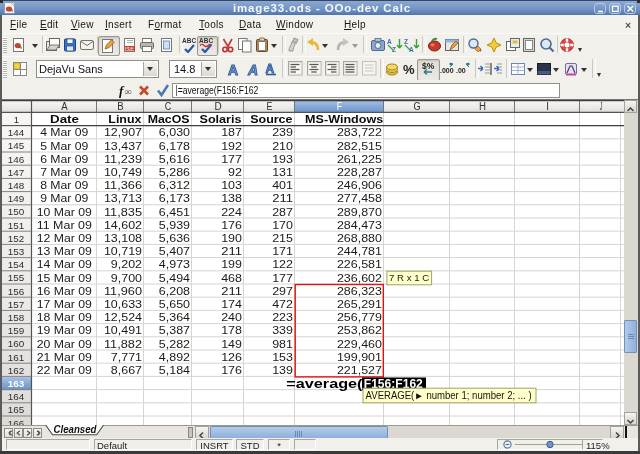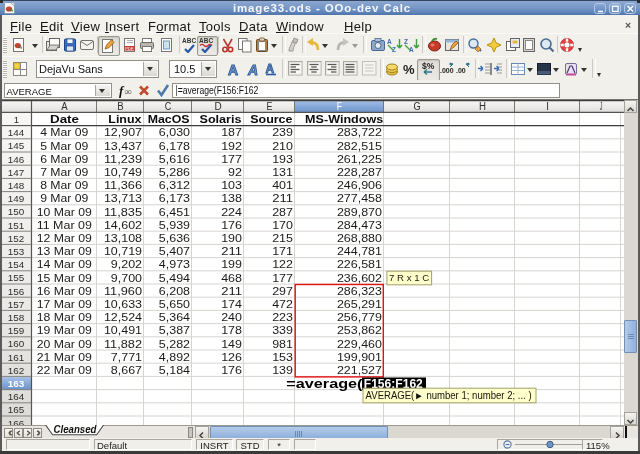--- a/index.html
+++ b/index.html
@@ -5,21 +5,21 @@
 #win{position:absolute;left:0;top:0;width:640px;height:454px;background:#f2f0eb;overflow:hidden;text-decoration:underline;}
 .abs{position:absolute;}
 #lframe{left:0;top:15px;width:2px;height:439px;background:#5a5a5a;}
 #rframe{right:0;top:15px;width:2px;height:439px;background:#5a5a5a;}
 #bframe{left:0;top:451px;width:640px;height:3px;background:#3a3a3a;}
 #title{left:0;top:0;width:640px;height:15px;background:linear-gradient(#8ca7d1,#7495c4 55%,#5f85bb 80%,#4f73a9);border-top:1px solid #32465f;box-sizing:border-box;}
 #title .txt{position:absolute;left:0;top:1px;width:644px;text-align:center;font-size:11.5px;font-weight:bold;color:#f4f7fb;letter-spacing:.85px;}
 .corner{width:3px;height:3px;background:#2b2b2b;top:0;}
 .wbtn{top:3px;width:12px;height:11px;border-radius:3px;background:linear-gradient(#89a9d4,#5d84b8);border:1px solid #b6c9e4;box-sizing:border-box;}
 .wbtn svg{position:absolute;left:1px;top:1px;}
-#menu{left:0px;top:15px;width:640px;height:18px;background:#f4f2ed;font-size:13px;color:#151515;}
+#menu{left:0px;top:15px;width:640px;height:18px;background:#f4f2ed;font-size:10px;color:#151515;}
 #menu span{position:absolute;top:3.5px;letter-spacing:.3px;}
 #menu u{text-decoration:underline;}
 #mclose{left:625px;top:21px;width:9px;height:9px;color:#555;font-size:10.5px;font-weight:bold;line-height:8px;}
 .tbsep{top:2px;width:2px;height:17px;border-left:1px solid #cdcac3;border-right:1px solid #fdfdfc;}
 .grip{left:3px;top:3px;width:4px;height:16px;background:repeating-linear-gradient(#fff 0 1px,#b5b2ab 1px 2px);}
 #tb1{left:0px;top:33px;width:640px;height:22px;background:#f2f0eb;border-top:1px solid #fbfaf8;}
 #tb2{left:0px;top:56px;width:520px;height:24px;background:#f2f0eb;border-top:1px solid #fbfaf8;}
 .ic{position:absolute;top:3px;}
 .press{position:absolute;border:1px solid #9b988f;border-radius:2px;background:linear-gradient(#dedbd4,#eceae5);box-shadow:inset 0 1px 2px rgba(0,0,0,.12);}
 .dd{position:absolute;width:0;height:0;border-left:3px solid transparent;border-right:3px solid transparent;border-top:4px solid #333;}
@@ -233,21 +233,21 @@
         <rect x="2" y="2" width="6" height="6" fill="#f2d43c" stroke="#b89010" stroke-width=".6"></rect>
         <path d="M8.5 1.5v13M1.5 8.5h13" stroke="#888"></path>
       </svg>
       <div class="combo" style="left:36px;top:2.5px;width:123px;height:18px">
         <span style="position:absolute;left:2px;top:2.5px">DejaVu Sans</span>
         <div class="cbtn">
           <div class="dd"></div>
         </div>
       </div>
       <div class="combo" style="left:169px;top:2.5px;width:48px;height:18px">
-        <span style="position:absolute;left:4px;top:2px">10.5</span>
+        <span style="position:absolute;left:4px;top:2px">14.8</span>
         <div class="cbtn">
           <div class="dd"></div>
         </div>
       </div>
       <svg class="ic" style="left:227px;top:4px" width="16" height="16" viewBox="0 0 16 16">
         <text x="1" y="13.5" font-size="14" font-weight="bold" fill="#7a9cc8" stroke="#2d5a9e" stroke-width="0.9" font-family="Liberation Sans">A</text>
       </svg>
       <svg class="ic" style="left:245px;top:4px" width="16" height="16" viewBox="0 0 16 16">
         <text x="3" y="13.5" font-size="14" font-weight="bold" font-style="italic" fill="#7a9cc8" stroke="#2d5a9e" stroke-width="0.9" font-family="Liberation Sans">A</text>
       </svg>
@@ -334,26 +334,20 @@
       <div class="dd" style="left:553px;top:11px"></div>
       <svg class="ic" style="left:563px;top:4px" width="16" height="16" viewBox="0 0 16 16">
         <rect x="2.5" y="2.5" width="11" height="11" rx="1.5" fill="#e8e0f0" stroke="#7a6a9a"></rect>
         <path d="M4 12l3-7h2l3 7" fill="none" stroke="#4a3a7a" stroke-width="1.2"></path>
         <rect x="3" y="12.5" width="10" height="2" fill="#c04a9a"></rect>
       </svg>
       <div class="dd" style="left:581px;top:11px"></div>
       <div class="dd" style="left:597px;top:16px;border-left-width:2.5px;border-right-width:2.5px"></div>
     </div>
 <div id="fbar" class="abs">
-      <div class="combo" style="left:4px;top:2.5px;width:108px;height:15px">
-        <span style="position:absolute;left:1.5px;top:2px;font-size:9.5px">AVERAGE</span>
-        <div class="cbtn" style="width:14px">
-          <div class="dd" style="top:4px"></div>
-        </div>
-      </div>
       <svg class="abs" style="left:118px;top:3px" width="52" height="15" viewBox="0 0 52 15">
         <text x="1" y="12" font-size="13" font-style="italic" font-weight="bold" fill="#111" font-family="Liberation Serif">f</text>
         <text x="6.5" y="12" font-size="10" font-style="italic" fill="#555" font-family="Liberation Serif">∞</text>
         <path d="M22 3.5l8 8M30 3.5l-8 8" stroke="#bf4a2e" stroke-width="2.6"></path>
         <path d="M40 7.5l3.5 4.5 6.5-10" stroke="#4d7ab2" stroke-width="2.6" fill="none"></path>
       </svg>
       <div class="combo" style="left:172px;top:2.5px;width:388px;height:15px">
         <span style="position:absolute;left:2.5px;top:1.5px;border-left:1px solid #555;padding-left:1px;font-size:10px;transform:scale(0.86,1);transform-origin:0 0;">=average(F156:F162</span>
       </div>
     </div>

